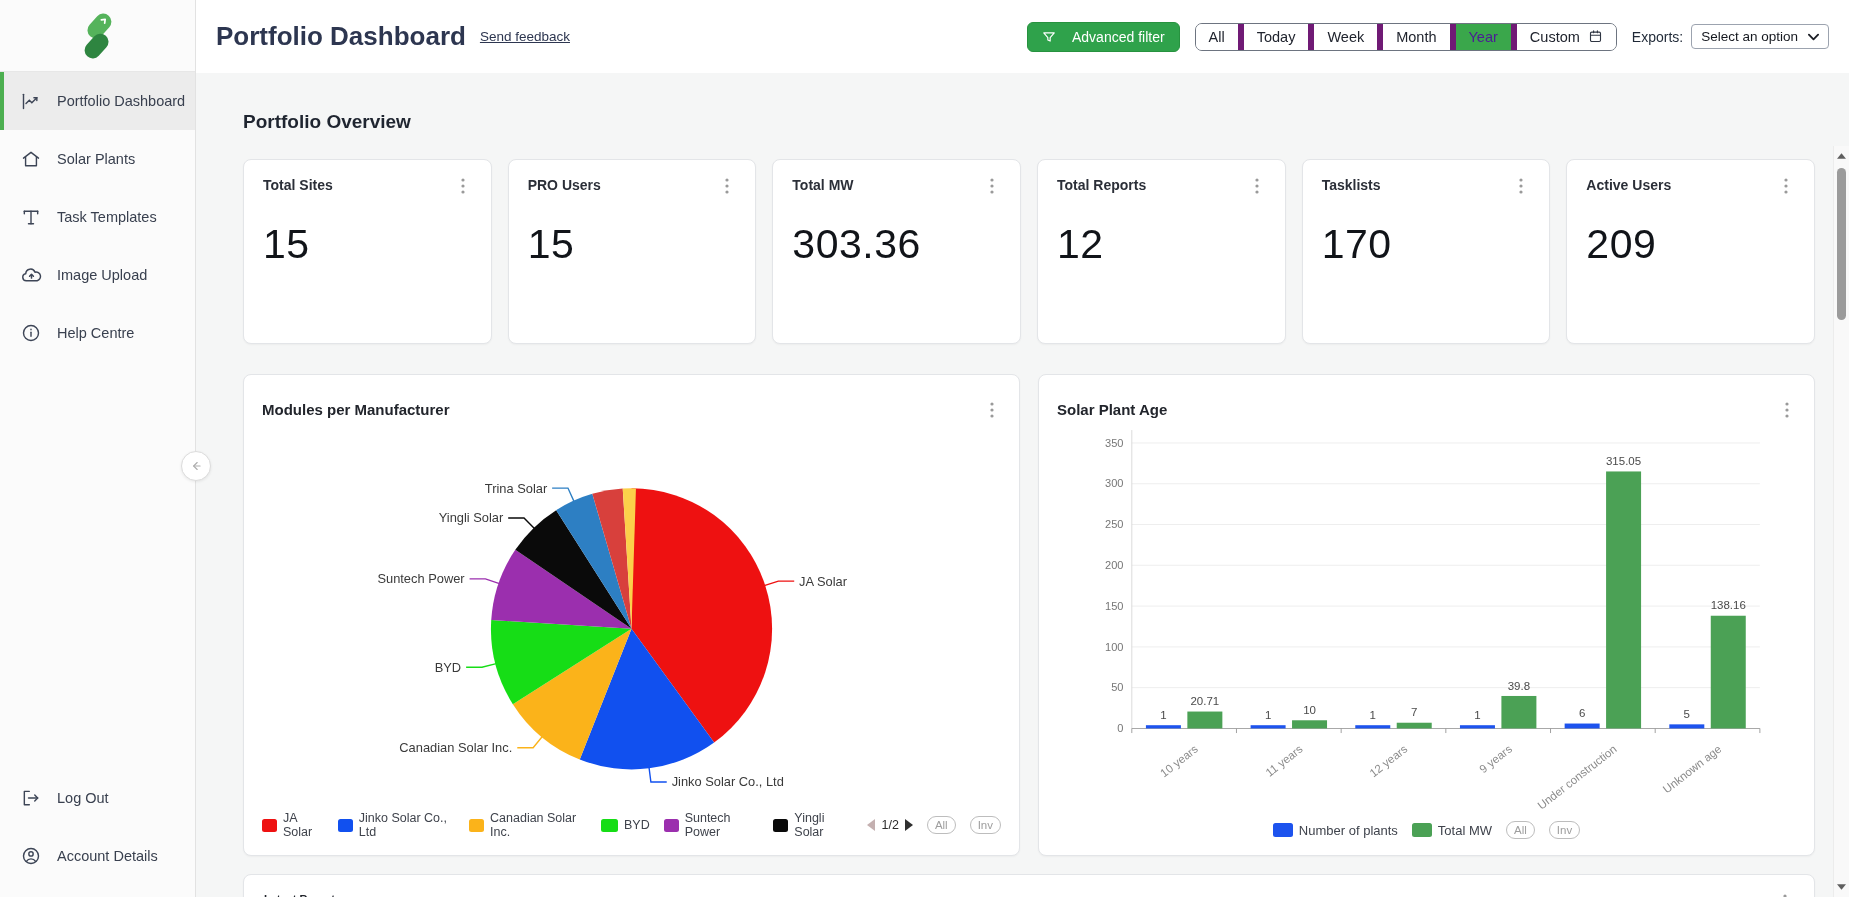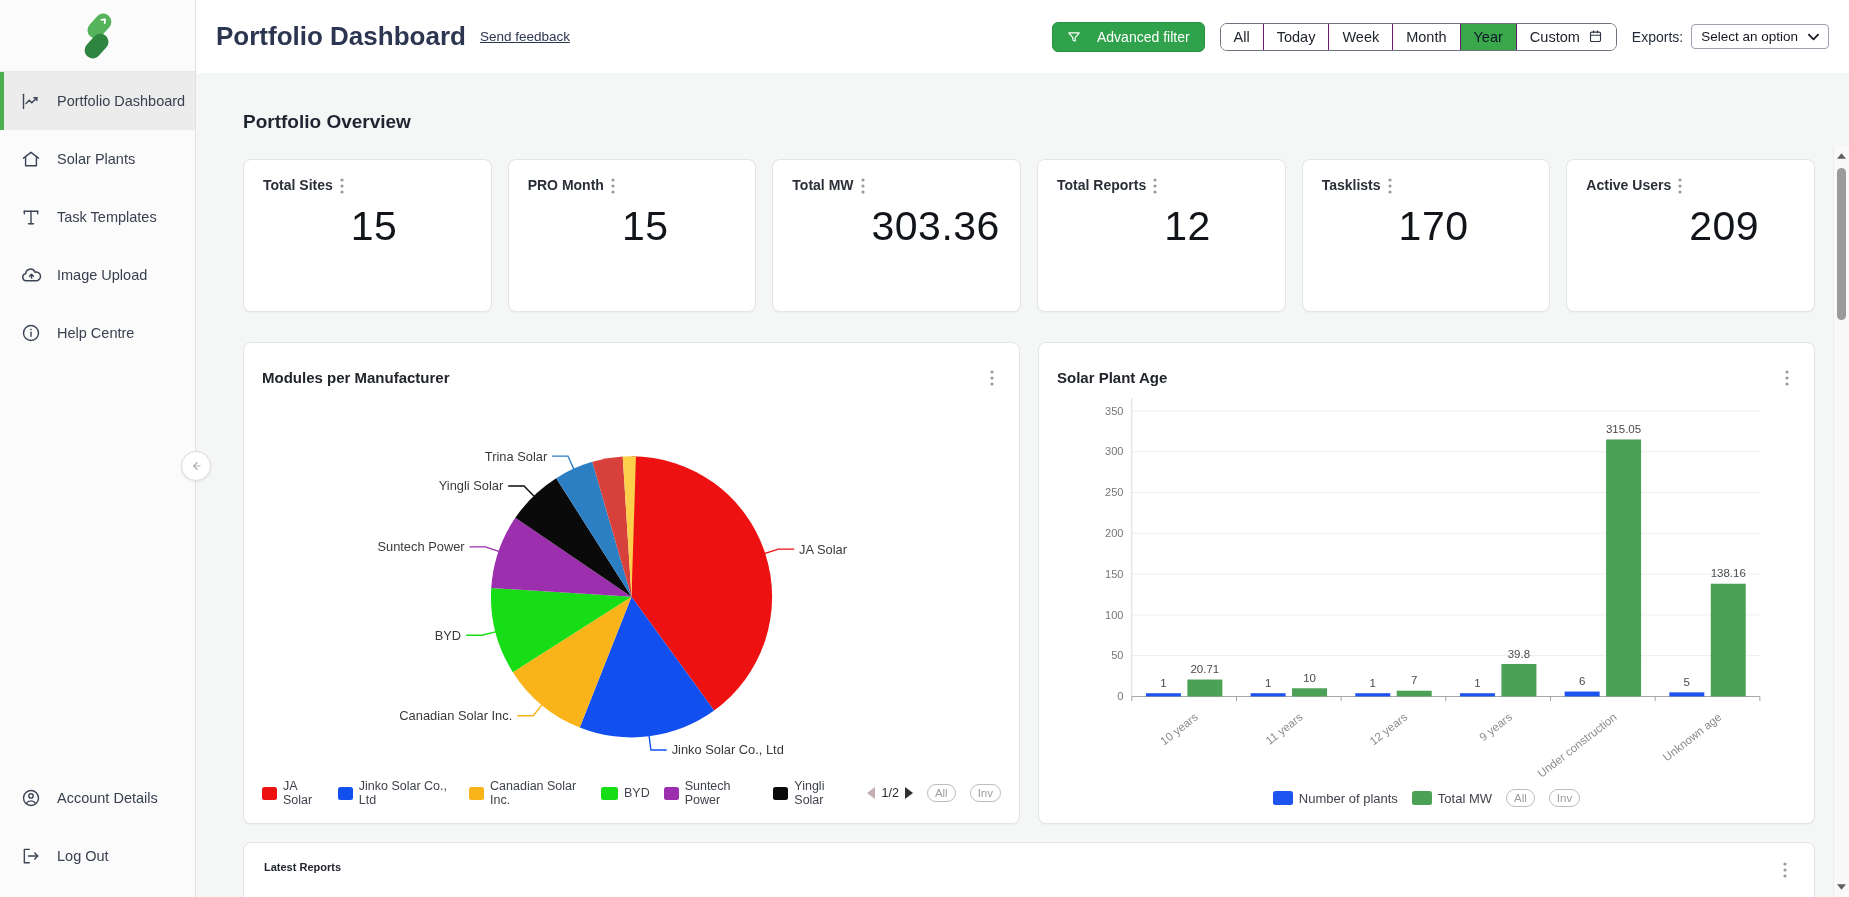--- a/index.html
+++ b/index.html
@@ -18,33 +18,33 @@
   .nav-footer { padding-bottom:12px; }
 
   
   .main { flex:1; display:flex; flex-direction:column; min-width:0; }
   .topbar { height:73px; background:#ffffff; display:flex; align-items:center; padding:0 20px; }
   .page-title { font-size:26px; font-weight:bold; color:#2d3650; }
   .feedback { margin-left:14px; font-size:13.5px; color:#2d3650; text-decoration:underline; cursor:pointer; }
   .topbar-right { margin-left:auto; display:flex; align-items:center; gap:15px; }
   .btn-advanced { display:flex; align-items:center; gap:16px; background:#2fa24b; border:1px solid #27923f; color:#fff; font-size:14px; padding:6px 14px; border-radius:6px; cursor:pointer; font-family:inherit; }
   .seg { display:flex; border:1px solid #6d7480; border-radius:7px; overflow:hidden; background:#fff; }
-  .seg button { font-family:inherit; font-size:14.5px; color:#20242e; background:#fff; border:none; border-left:1px solid #701a75; padding:5px 13px; cursor:pointer; display:flex; align-items:center; gap:8px; }
+  .seg button { font-family:inherit; font-size:14.5px; color:#20242e; background:#fff; border:none; border-left:6px solid #701a75; padding:5px 13px; cursor:pointer; display:flex; align-items:center; gap:8px; }
   .seg button:first-child { border-left:none; }
-  .seg button.active { background:#3aa74b; color:#0f172a; }
+  .seg button.active { background:#3aa74b; color:#4c1d95; }
   .exports { display:flex; align-items:center; gap:8px; font-size:14px; color:#1f2937; }
   .select { display:flex; align-items:center; gap:10px; background:#fff; border:1px solid #9ca3af; border-radius:4px; padding:4px 9px; font-size:13.5px; color:#15181f; cursor:pointer; }
 
   
   .content { position:relative; flex:1; background:#f5f6f6; overflow:hidden; }
   .content-inner { padding:26px 34px 0 47px; }
   .section-title { font-size:19px; font-weight:bold; color:#1f2530; margin-top:12px; }
   .stats-row { display:flex; gap:16px; margin-top:26px; }
   .card { background:#fff; border:1px solid #e3e5e8; border-radius:8px; box-shadow:0 1px 2px rgba(0,0,0,0.04); }
-  .stat-card { flex:1; height:153px; padding:17px 19px; display:flex; flex-direction:row; }
+  .stat-card { flex:1; height:185px; padding:17px 19px; display:flex; flex-direction:column; }
   .stat-head { display:flex; justify-content:space-between; align-items:flex-start; }
   .stat-label { font-size:14px; font-weight:bold; color:#2b2f38; }
   .kebab { width:18px; height:18px; display:flex; align-items:center; justify-content:center; cursor:pointer; }
   .stat-value { margin-top:26px; font-size:41px; color:#111419; letter-spacing:0.5px; }
 
   .charts-row { display:flex; gap:18px; margin-top:30px; }
   .chart-card { flex:1; height:482px; padding:16px 18px 12px 18px; display:flex; flex-direction:column; }
   .chart-head { display:flex; justify-content:space-between; align-items:flex-start;margin-top:10px; }
   .chart-title { font-size:15px; font-weight:bold; color:#22252c; }
   .chart-body { flex:1; display:flex; align-items:center; justify-content:center; min-height:0; }
@@ -134,37 +134,37 @@
               <path d="M12 7.5v.5"></path>
             </svg>
         </span>
         <span>Help Centre</span>
       </div>
     </nav>
     <div class="nav-spacer"></div>
     <nav class="nav nav-footer">
       <div class="nav-item">
         <span class="nicon">
+          <svg width="20" height="20" viewBox="0 0 24 24" fill="none" stroke="currentColor" stroke-width="1.7" stroke-linecap="round" stroke-linejoin="round">
+              <path d="M10 4H4v16h6"></path>
+              <path d="M9 12h11"></path>
+              <path d="M16.5 8.5L20 12l-3.5 3.5"></path>
+            </svg>
+        </span>
+        <span>Log Out</span>
+      </div>
+      <div class="nav-item">
+        <span class="nicon">
           <svg width="20" height="20" viewBox="0 0 24 24" fill="none" stroke="currentColor" stroke-width="1.7" stroke-linecap="round">
               <circle cx="12" cy="12" r="9"></circle>
               <circle cx="12" cy="9.5" r="2.6"></circle>
               <path d="M6.5 18.5a6.5 6.5 0 0 1 11 0"></path>
             </svg>
         </span>
         <span>Account Details</span>
-      </div>
-      <div class="nav-item">
-        <span class="nicon">
-          <svg width="20" height="20" viewBox="0 0 24 24" fill="none" stroke="currentColor" stroke-width="1.7" stroke-linecap="round" stroke-linejoin="round">
-              <path d="M10 4H4v16h6"></path>
-              <path d="M9 12h11"></path>
-              <path d="M16.5 8.5L20 12l-3.5 3.5"></path>
-            </svg>
-        </span>
-        <span>Log Out</span>
       </div>
     </nav>
   </aside>
 
   <div class="collapse-btn">
     <svg width="14" height="14" viewBox="0 0 24 24" fill="none" stroke="currentColor" stroke-width="2" stroke-linecap="round" stroke-linejoin="round">
         <path d="M14 6l-6 6 6 6"></path>
         <path d="M8 12h11"></path>
       </svg>
   </div>
@@ -221,21 +221,21 @@
                     <circle cx="2" cy="2" r="1.6" fill="#9a9a9a"></circle>
                     <circle cx="2" cy="8" r="1.6" fill="#9a9a9a"></circle>
                     <circle cx="2" cy="14" r="1.6" fill="#9a9a9a"></circle>
                   </svg>
                 </span>
               </div>
             <div class="stat-value">15</div>
           </div>
           <div class="card stat-card">
             <div class="stat-head">
-                <span class="stat-label">PRO Month</span>
+                <span class="stat-label">PRO Users</span>
               <span class="kebab">
                   <svg width="4" height="16" viewBox="0 0 4 16">
                     <circle cx="2" cy="2" r="1.6" fill="#9a9a9a"></circle>
                     <circle cx="2" cy="8" r="1.6" fill="#9a9a9a"></circle>
                     <circle cx="2" cy="14" r="1.6" fill="#9a9a9a"></circle>
                   </svg>
                 </span>
               </div>
             <div class="stat-value">15</div>
           </div>

